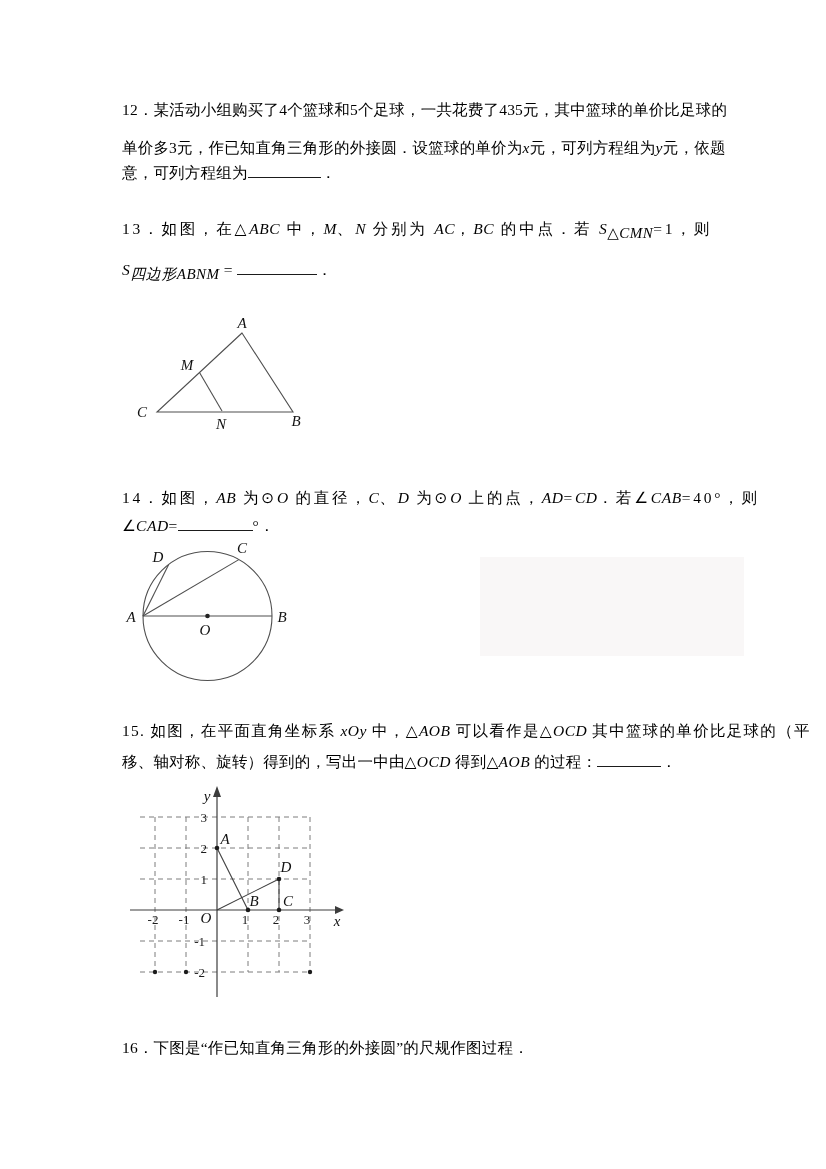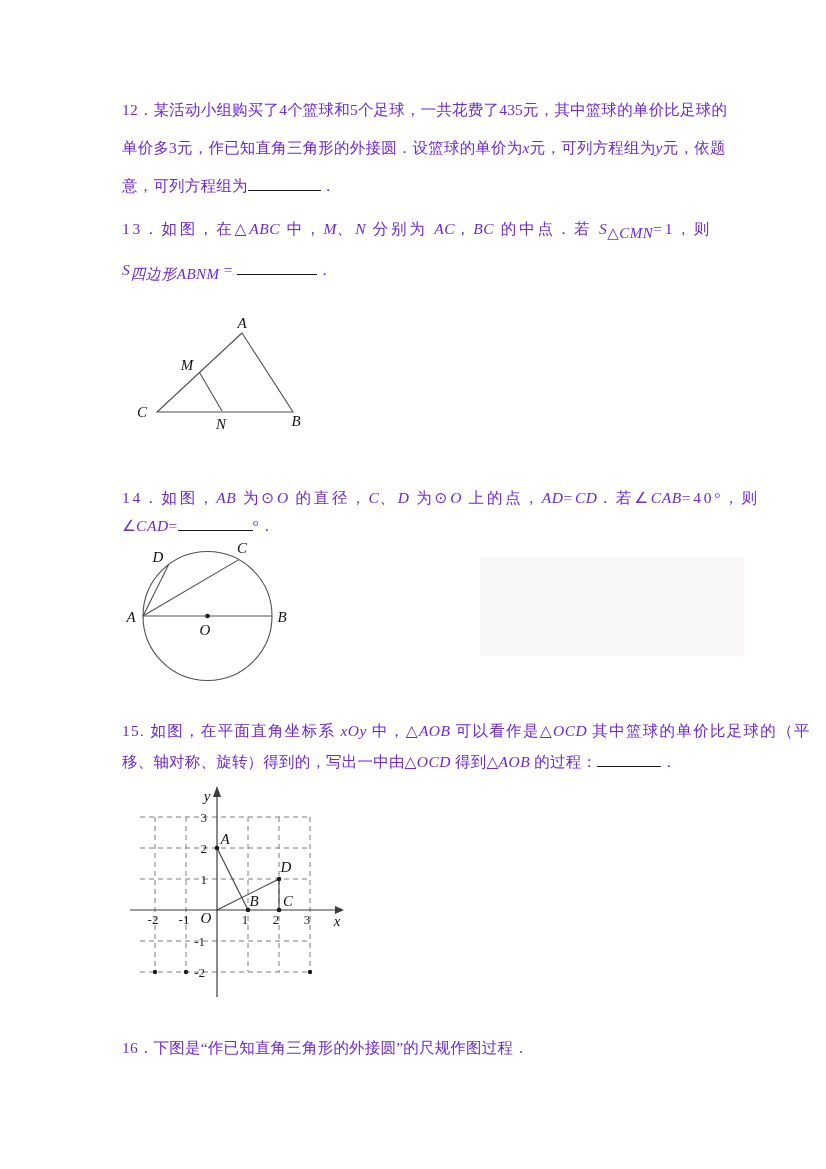--- a/index.html
+++ b/index.html
@@ -1,21 +1,21 @@
 <!DOCTYPE html>
 <html><head>
 <meta charset="utf-8">
 <style>
   html,body{margin:0;padding:0;background:#e8e8e8;}
   .page{
     position:relative;
     width:826px;height:1169px;
     background:#ffffff;
     font-family:"Liberation Serif","DejaVu Sans",serif;
-    color:#6d28d9;
+    color:#000000;
     overflow:hidden;
   }
   .line{
     position:absolute;
     left:122px;
     font-size:15.5px;
     white-space:nowrap;
     letter-spacing:0.2px;
   }
   .ls2{letter-spacing:2.8px;}
@@ -47,21 +47,21 @@
     background:#f9f7f7;
   }
 </style>
 </head>
 <body>
 
 <div class="page">
 
   <div class="line" style="top:100px"><span class="seg-cn">12．某活动小组购买了4个篮球和5个足球，一共花费了435元，其中篮球的单价比足球的</span></div>
   <div class="line" style="top:138px"><span class="seg-cn">单价多3元，作已知直角三角形的外接圆．设篮球的单价为</span><span class="seg-it">x</span><span class="seg-cn">元，可列方程组为</span><span class="seg-it">y</span><span class="seg-cn">元，依题</span></div>
-  <div class="line" style="top:176px"><span class="seg-cn">意，可列方程组为</span><span class="seg-blank" style="width: 73px;"></span><span class="seg-cn">．</span></div>
+  <div class="line" style="top:163px"><span class="seg-cn">意，可列方程组为</span><span class="seg-blank" style="width: 73px;"></span><span class="seg-cn">．</span></div>
 
   <div class="line ls2" style="top:219px"><span class="seg-cn">13．如图，在△</span><span class="seg-it">ABC</span><span class="seg-cn"> 中，</span><span class="seg-it">M</span><span class="seg-cn">、</span><span class="seg-it">N</span><span class="seg-cn"> 分别为 </span><span class="seg-it">AC</span><span class="seg-cn">，</span><span class="seg-it">BC</span><span class="seg-cn"> 的中点．若 </span><span class="seg-it">S</span><span class="seg-sub">△CMN</span><span class="seg-cn">=1，则</span></div>
   <div class="line" style="top:260px"><span class="seg-it">S</span><span class="seg-sub">四边形ABNM</span><span class="seg-cn"> = </span><span class="seg-blank" style="width: 80px;"></span><span class="seg-cn">．</span></div>
 
   <svg class="fig" style="left:120px;top:300px" width="210" height="150" viewBox="0 0 210 150">
     <g stroke="#4f4f4f" stroke-width="1.1" fill="none">
       <polygon points="122,33 37,112 173,112"></polygon>
       <line x1="79.5" y1="72.5" x2="102" y2="111"></line>
     </g>
     <text x="122" y="28" text-anchor="middle">A</text>

